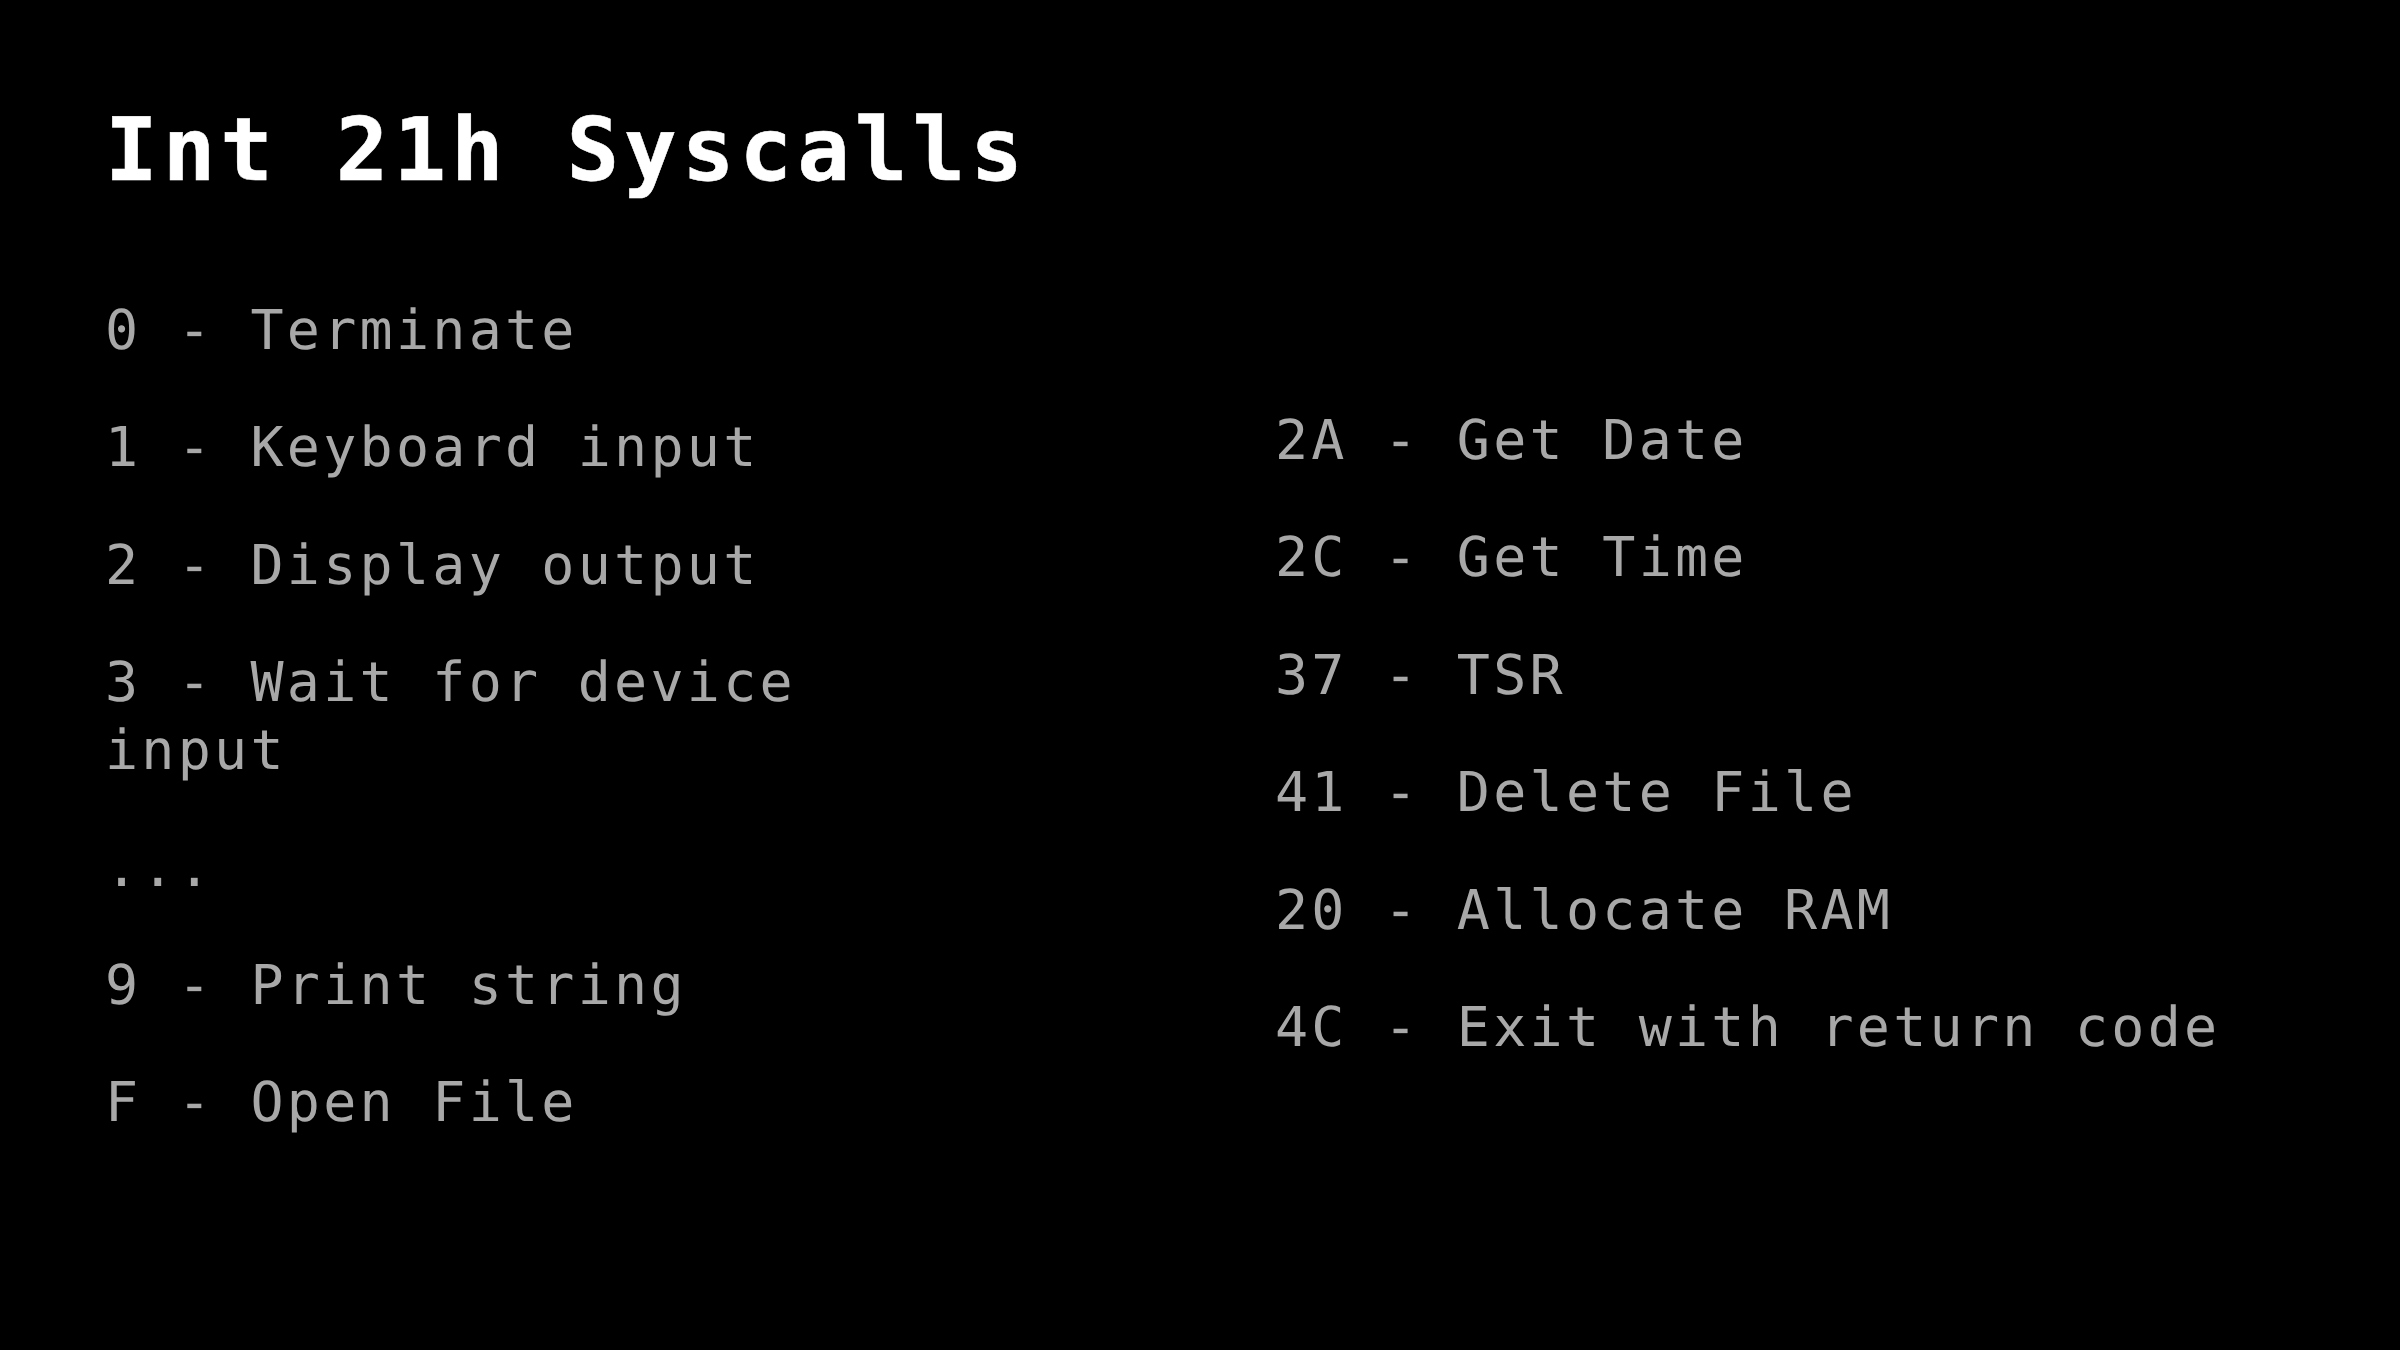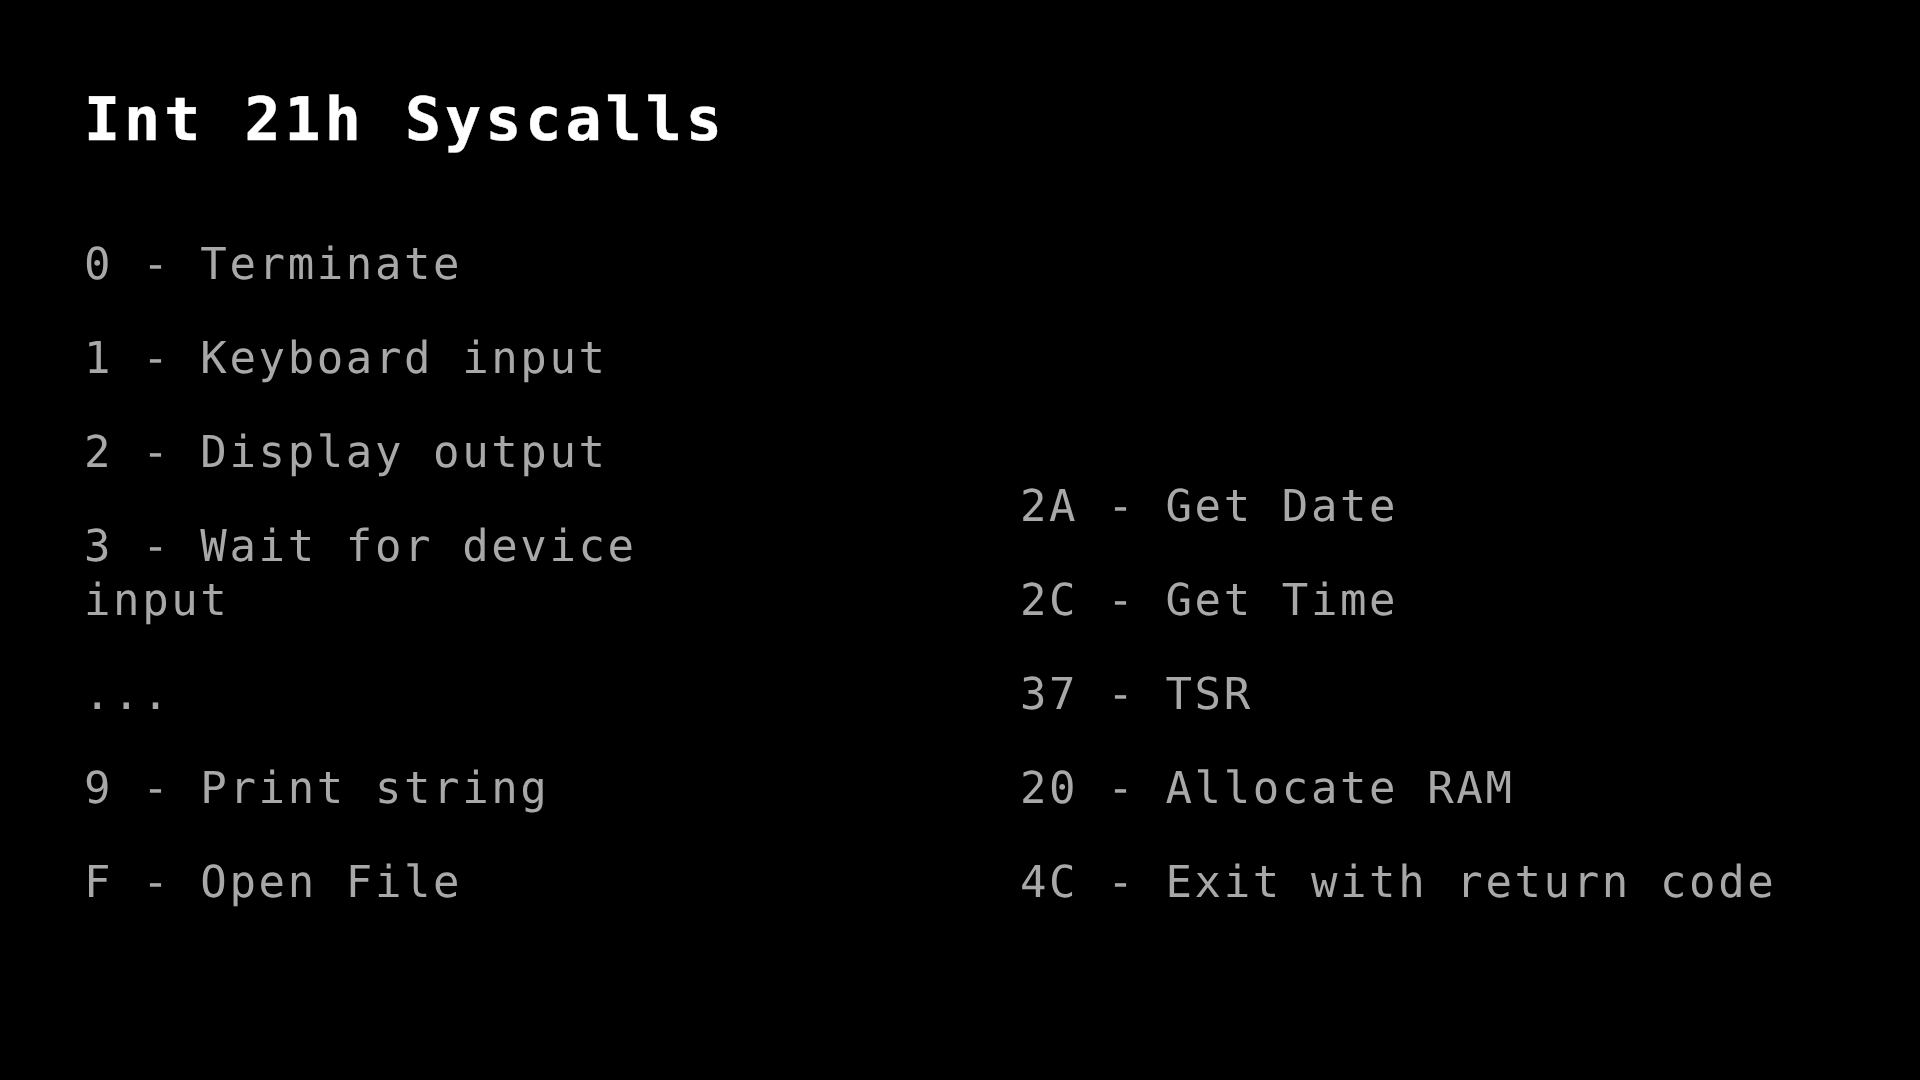--- a/index.html
+++ b/index.html
@@ -27,37 +27,37 @@
     box-sizing: border-box;
   }
 
   
   .title {
     position: absolute;
     left: 84px;
     top: 72px;
     color: #ffffff;
     font-family: "DejaVu Sans Mono", "Liberation Mono", monospace;
-    font-size: 60px;
+    font-size: 70px;
     line-height: 96px;
     font-weight: 700;
     letter-spacing: 4px;
     white-space: pre;
     -webkit-text-stroke: 0.4px #ffffff;
   }
 
   
   .columns {
     position: absolute;
     left: 0;
     top: 238px;
     width: 1920px;
     display: flex;
     flex-direction: row;
-    align-items: flex-end;
+    align-items: center;
   }
 
   .column {
     display: flex;
     flex-direction: column;
   }
 
   .column-left {
     width: 870px;
     padding-left: 84px;
@@ -112,19 +112,20 @@
       <div class="entry">3 - Wait for device input</div>
       <div class="entry ellipsis">...</div>
       <div class="entry">9 - Print string</div>
       <div class="entry">F - Open File</div>
     </div>
 
     <div class="column column-right">
       <div class="entry">2A - Get Date</div>
       <div class="entry">2C - Get Time</div>
       <div class="entry">37 - TSR</div>
+      <div class="entry">41 - Delete File</div>
       <div class="entry">20 - Allocate RAM</div>
       <div class="entry">4C - Exit with return code</div>
     </div>
 
   </div>
 
 </div>
 
 </body></html>

